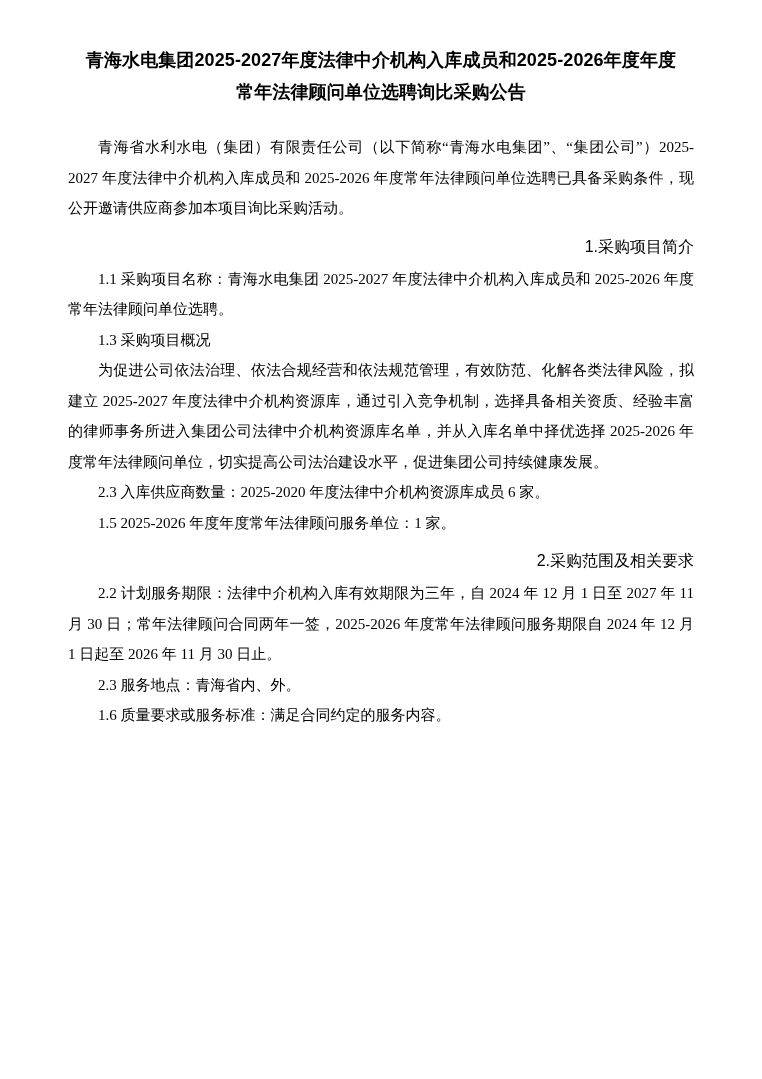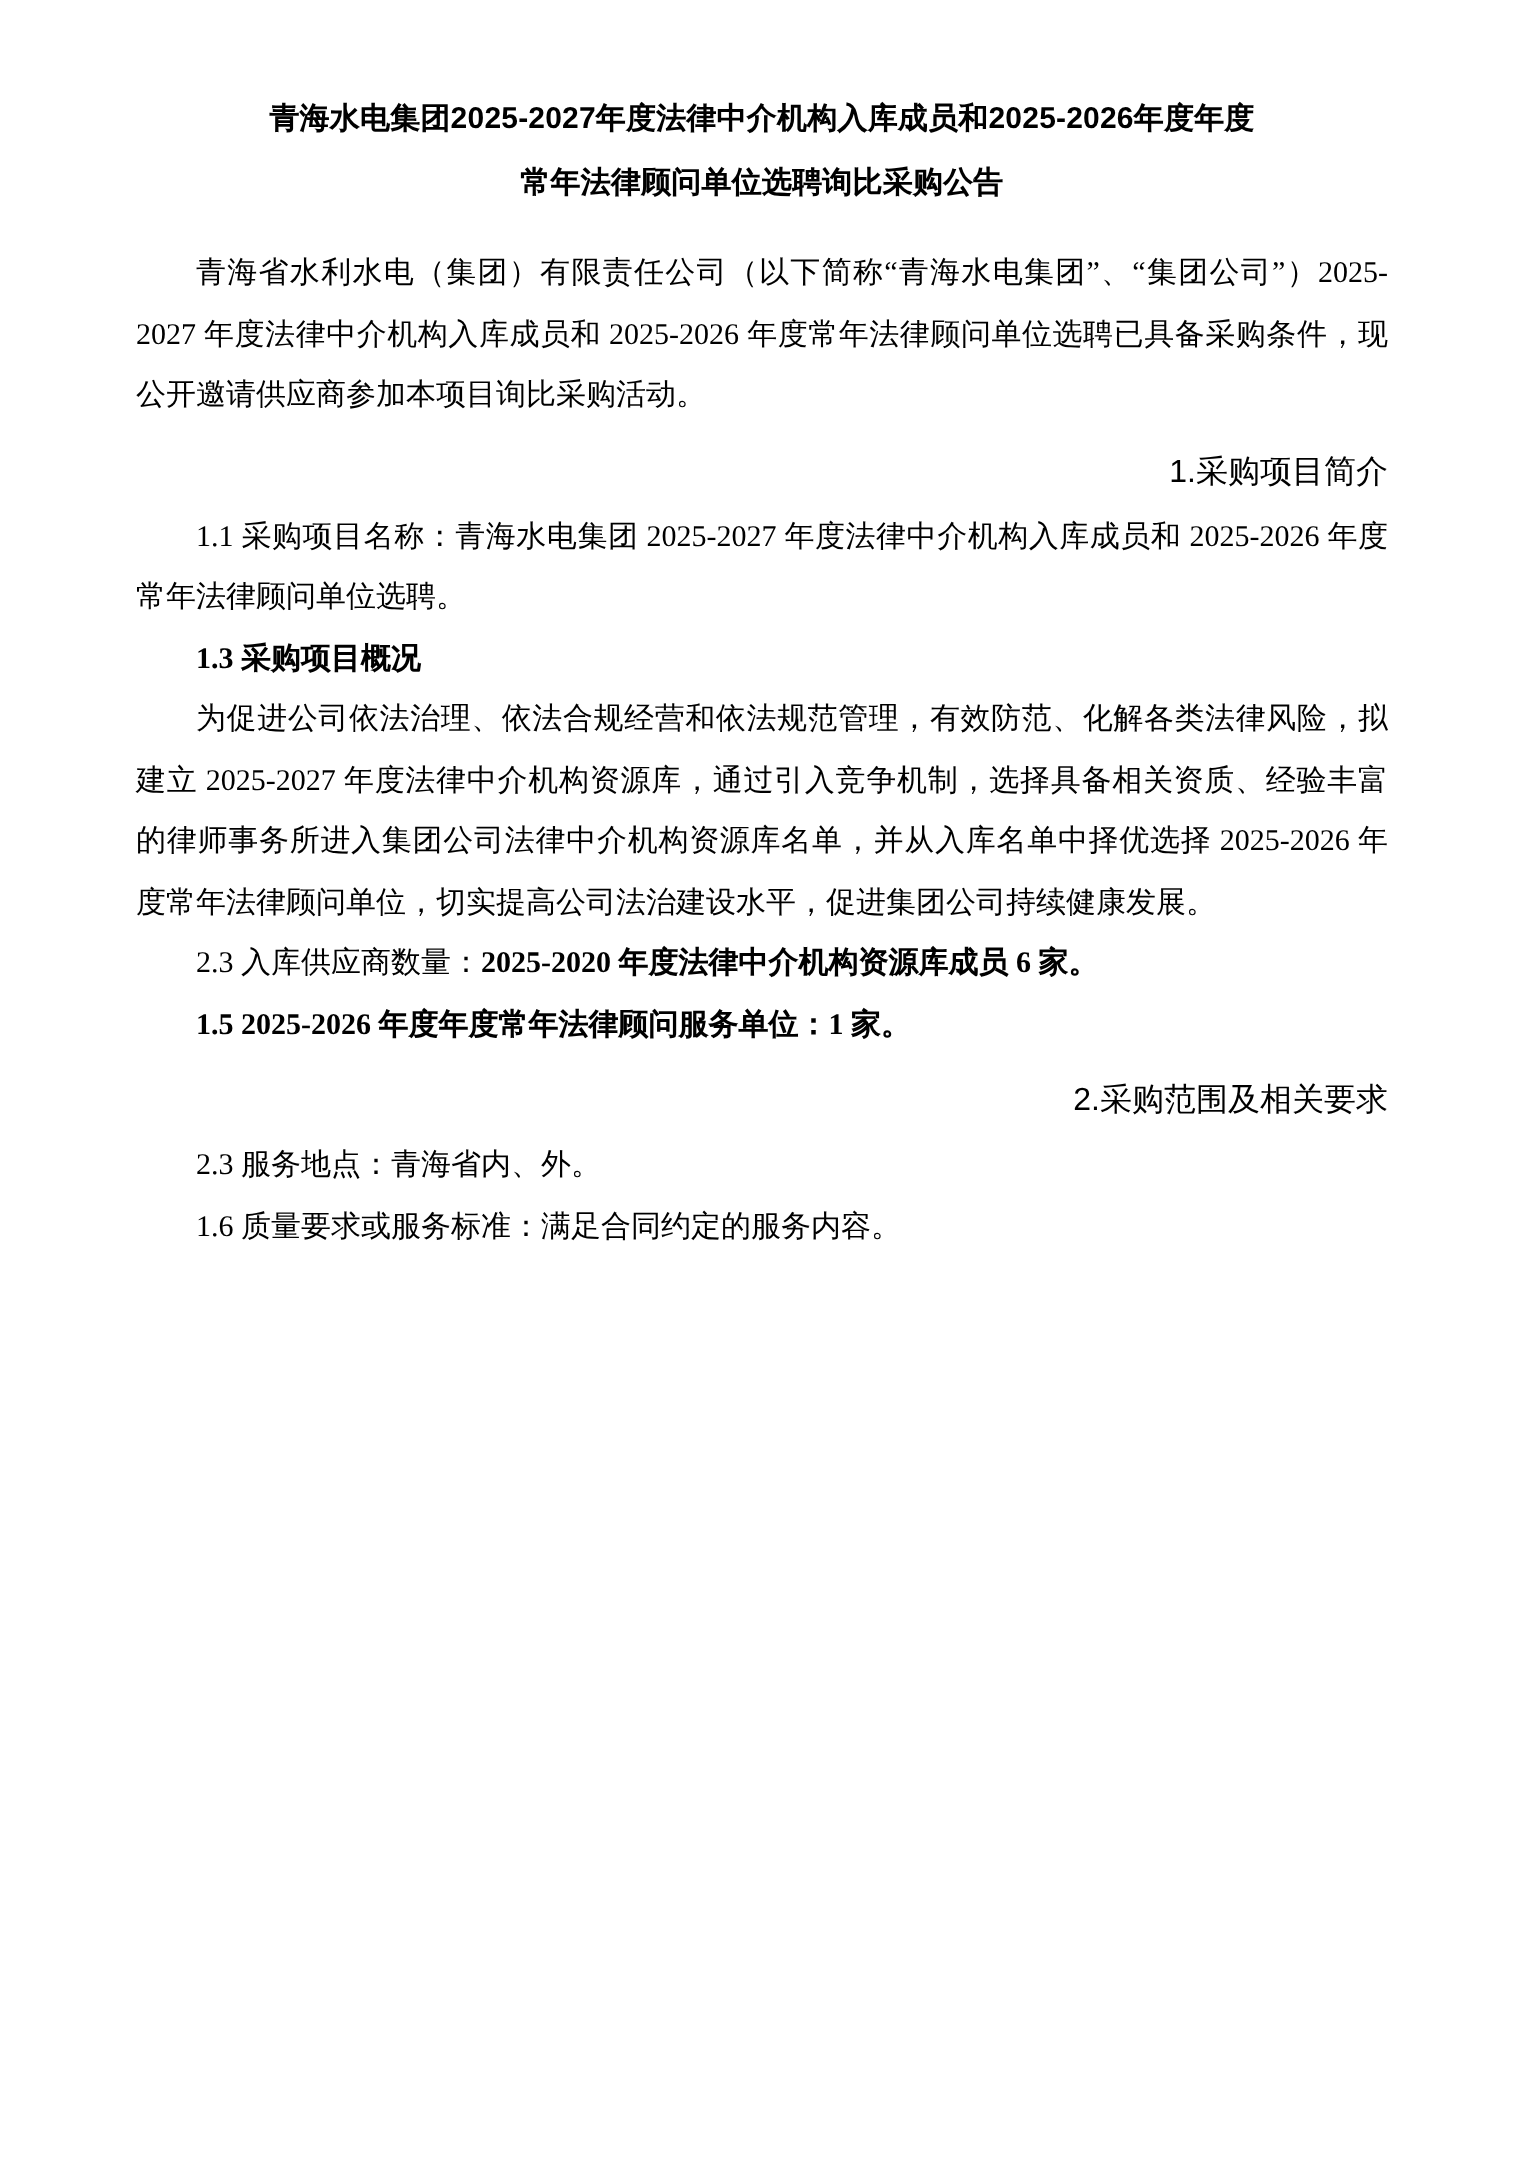--- a/index.html
+++ b/index.html
@@ -17,25 +17,25 @@
   .page {
     width: 762px;
     height: 1079px;
     box-sizing: border-box;
     padding: 44px 68px 0 68px;
     position: relative;
   }
   .doc-title {
     font-family: "Liberation Sans", "DejaVu Sans", sans-serif;
     font-weight: bold;
-    font-size: 15px;
+    font-size: 18px;
     line-height: 32px;
     text-align: center;
     letter-spacing: 0.1px;
-    margin: 0 0 14px 0;
+    margin: 0 0 24px 0;
   }
   .title-line {
     display: block;
   }
   p {
     margin: 0;
     font-size: 15px;
     line-height: 30.5px;
     text-align: justify;
     text-justify: inter-ideograph;
@@ -45,21 +45,21 @@
   }
   .heading {
     font-family: "Liberation Sans", "DejaVu Sans", sans-serif;
     font-size: 16px;
     font-weight: normal;
     line-height: 34px;
     margin: 6px 0 0 0;
     text-align: right;
   }
   .b {
-    font-weight: bold;
+    font-weight: normal;
   }
   .u {
     text-decoration: underline;
   }
 </style>
 </head>
 <body>
 
 <div class="page">
 
@@ -83,20 +83,23 @@
 
   <p class="indent2">
     <span>2.3 入库供应商数量：</span><span class="b">2025-2020 年度法律中介机构资源库成员 6 家。</span>
   </p>
 
   <p class="indent2 b">1.5 2025-2026 年度年度常年法律顾问服务单位：1 家。</p>
 
   <h2 class="heading">2.采购范围及相关要求</h2>
 
 
+  <p class="indent2">
+    <span class="b">2.2 计划服务期限：</span><span>法律中介机构入库有效期限为三年，自 2024 年 12 月 1 日至 2027 年 11 月 30 日；常年法律顾问合同两年一签，2025-2026 年度常年法律顾问服务期限自 2024 年 12 月 1 日起至 2026 年 11 月 30 日止。</span>
+  </p>
 
   <p class="indent2">
     <span>2.3 服务地点：</span><span>青海省内、外。</span>
   </p>
 
   <p class="indent2">
     <span>1.6 质量要求或服务标准：</span><span>满足合同约定的服务内容。</span>
   </p>
 
 

